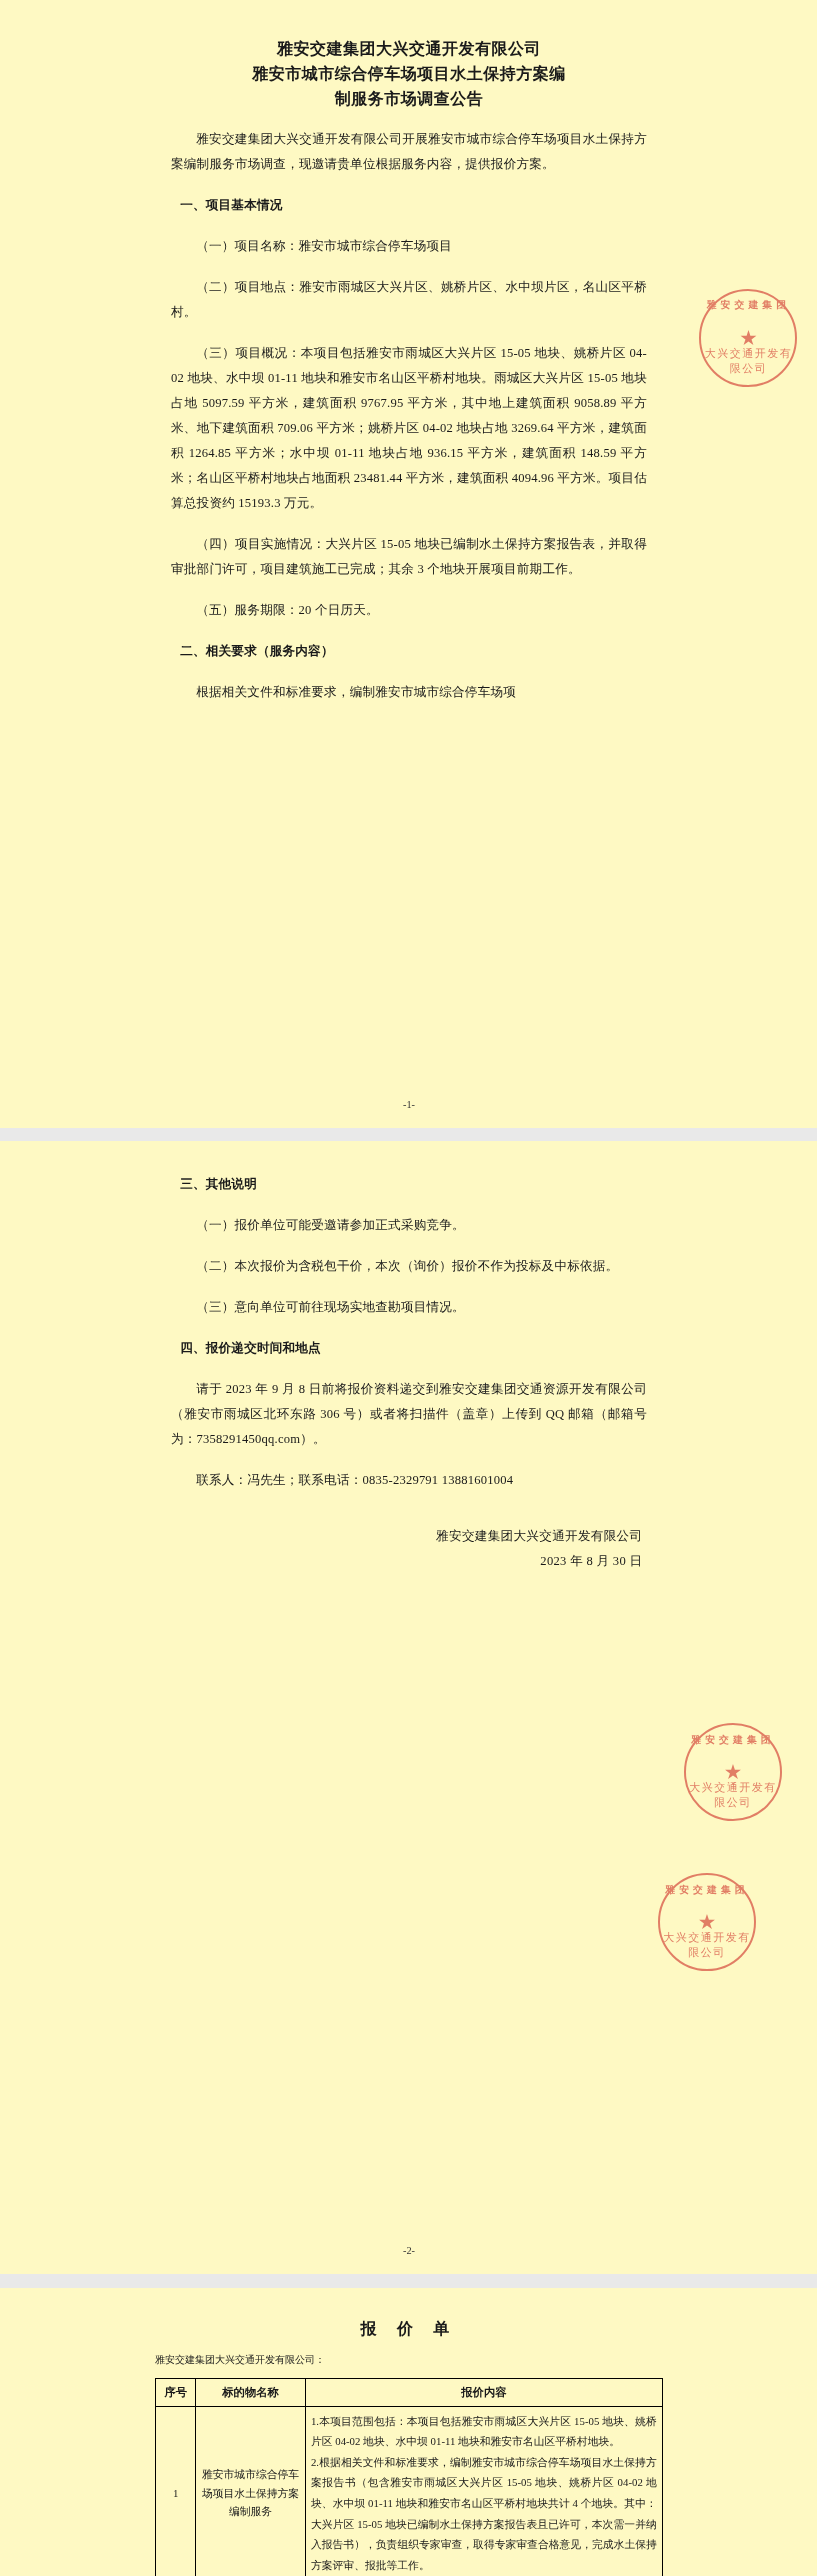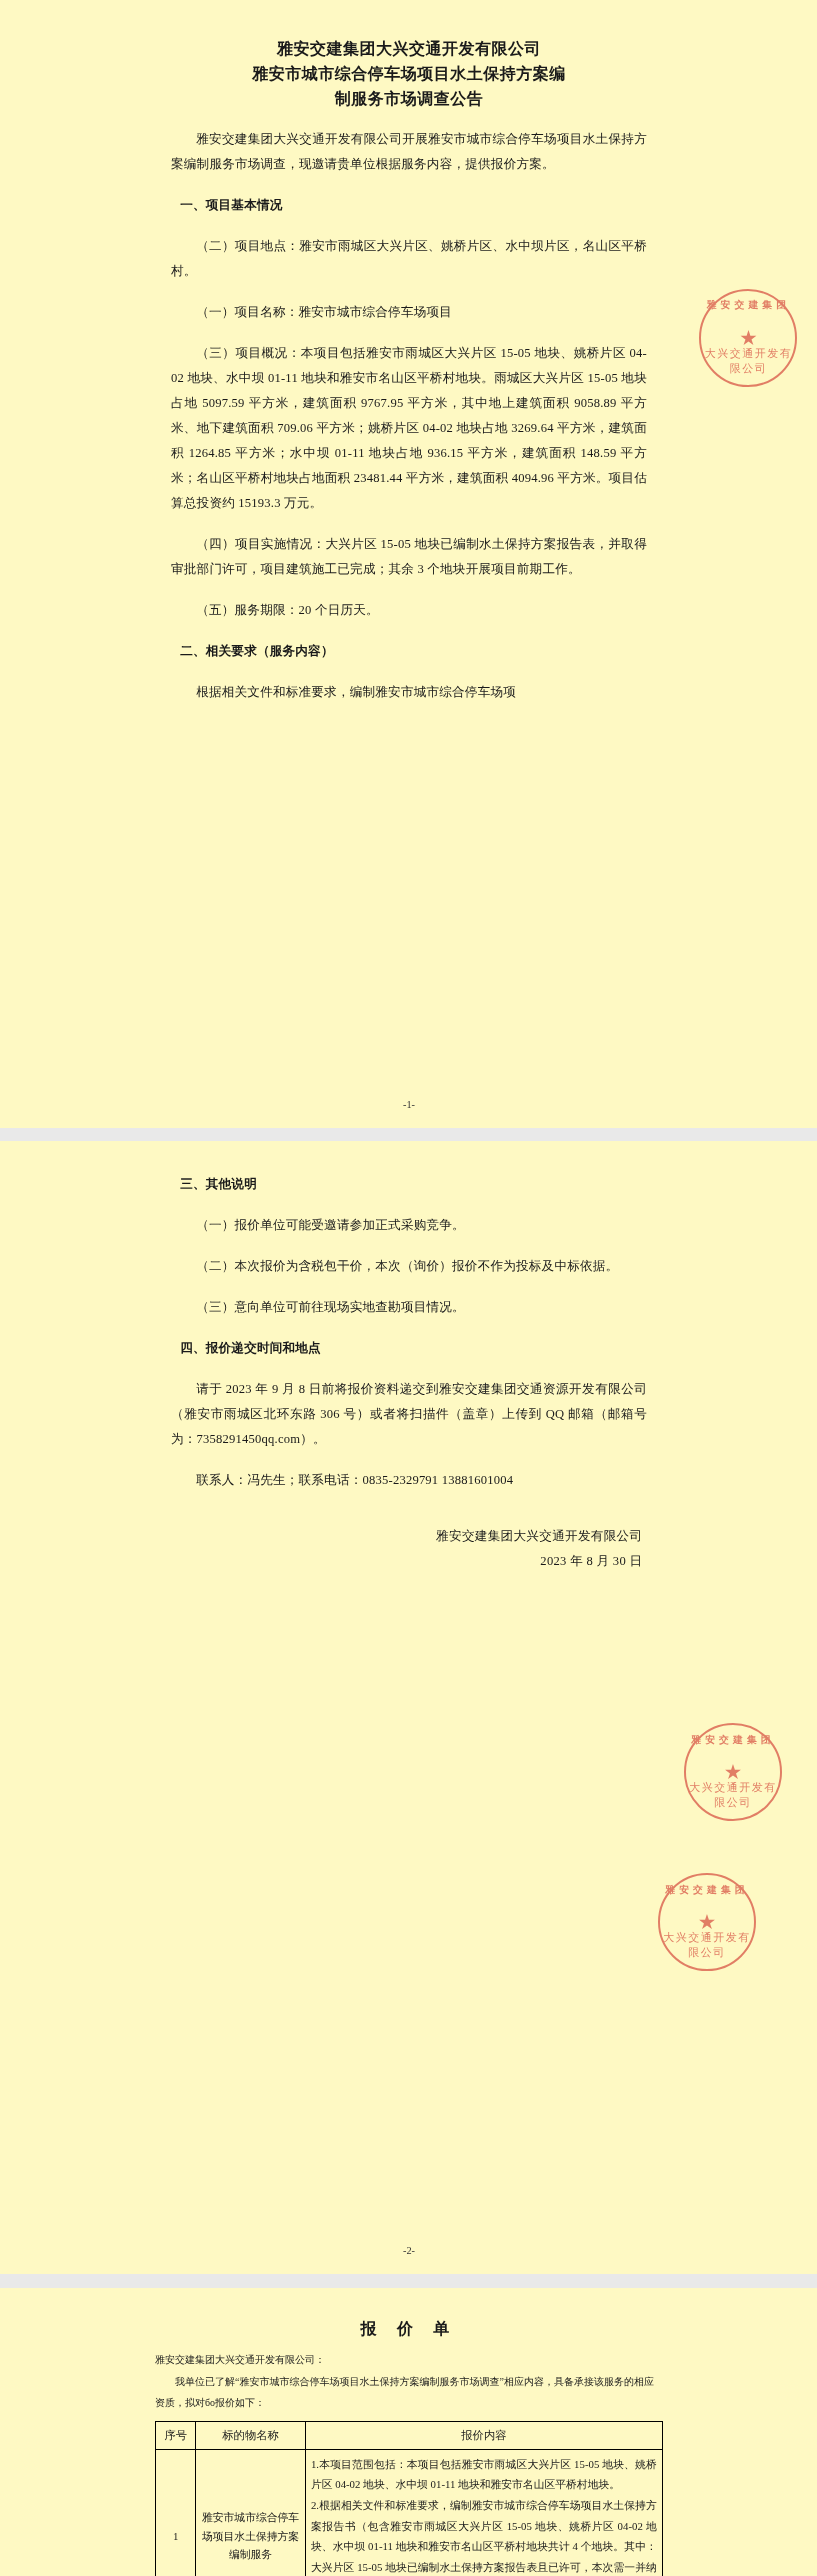--- a/index.html
+++ b/index.html
@@ -142,21 +142,21 @@
     font-size: 10.8px;
   }
   table.quote th, table.quote td {
     border: 0.5px solid #000;
     padding: 4.1px 5.2px;
     vertical-align: middle;
     line-height: 18.5px;
   }
   table.quote th {
     text-align: center;
-    font-weight: normal;
+    font-weight: bold;
     font-size: 11.3px;
   }
   td.c-idx { width: 29px; text-align: center; }
   td.c-name { width: 98px; text-align: center; line-height: 20.6px; }
   td.c-body { text-align: justify; }
   .body-lines { margin: 0; }
   .body-lines div { line-height: 20.6px; }
 </style>
 </head>
 <body>
@@ -166,22 +166,22 @@
   <div class="page page-1">
     <div class="title">
       <span class="ln">雅安交建集团大兴交通开发有限公司</span>
       <span class="ln">雅安市城市综合停车场项目水土保持方案编</span>
       <span class="ln">制服务市场调查公告</span>
     </div>
 
     <p class="para">雅安交建集团大兴交通开发有限公司开展雅安市城市综合停车场项目水土保持方案编制服务市场调查，现邀请贵单位根据服务内容，提供报价方案。</p>
 
     <p class="sec">一、项目基本情况</p>
+    <p class="para">（一）项目名称：雅安市城市综合停车场项目</p>
     <p class="para">（二）项目地点：雅安市雨城区大兴片区、姚桥片区、水中坝片区，名山区平桥村。</p>
-    <p class="para">（一）项目名称：雅安市城市综合停车场项目</p>
     <p class="para">（三）项目概况：本项目包括雅安市雨城区大兴片区 15-05 地块、姚桥片区 04-02 地块、水中坝 01-11 地块和雅安市名山区平桥村地块。雨城区大兴片区 15-05 地块占地 5097.59 平方米，建筑面积 9767.95 平方米，其中地上建筑面积 9058.89 平方米、地下建筑面积 709.06 平方米；姚桥片区 04-02 地块占地 3269.64 平方米，建筑面积 1264.85 平方米；水中坝 01-11 地块占地 936.15 平方米，建筑面积 148.59 平方米；名山区平桥村地块占地面积 23481.44 平方米，建筑面积 4094.96 平方米。项目估算总投资约 15193.3 万元。</p>
     <p class="para">（四）项目实施情况：大兴片区 15-05 地块已编制水土保持方案报告表，并取得审批部门许可，项目建筑施工已完成；其余 3 个地块开展项目前期工作。</p>
     <p class="para">（五）服务期限：20 个日历天。</p>
 
     <p class="sec">二、相关要求（服务内容）</p>
     <p class="para">根据相关文件和标准要求，编制雅安市城市综合停车场项</p>
 
     <div class="seal seal-1">
       <div class="arc">雅安交建集团</div>
       <div class="star">★</div>
@@ -219,21 +219,20 @@
     </div>
 
     <div class="pagenum">-2-</div>
   </div>
 
   <div class="gap"></div>
 
   <div class="page page-3">
     <div class="form-title">报 价 单</div>
     <p class="form-lead">雅安交建集团大兴交通开发有限公司：</p>
-    <p class="form-lead ind">我单位已了解“雅安市城市综合停车场项目水土保持方案编制服务市场调查”相应内容，具备承接该服务的相应资质，拟对бо报价如下：</p>
 
     <table class="quote">
       <thead>
         <tr>
           <th>序号</th>
           <th>标的物名称</th>
           <th>报价内容</th>
         </tr>
       </thead>
       <tbody>

